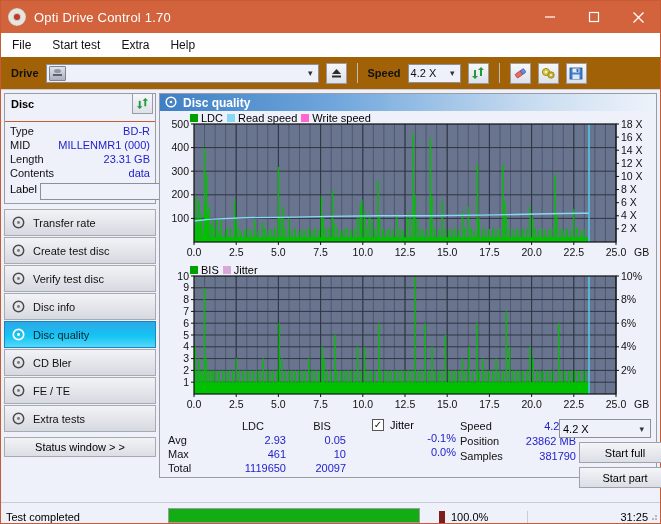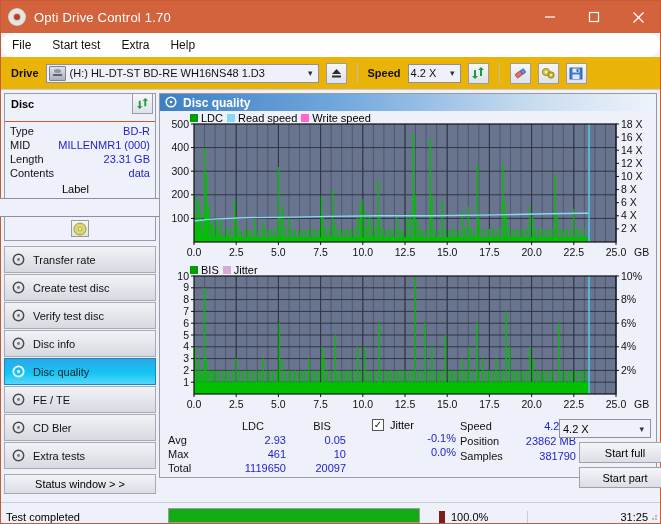--- a/index.html
+++ b/index.html
@@ -30,25 +30,25 @@
   }
   .title-icon::after{
     content:"";position:absolute;left:6px;top:6px;width:6px;height:6px;
     border-radius:50%;background:#c0392b;
   }
   .title-text{color:#fff;font-size:13px;letter-spacing:.2px;}
   .winbtns{position:absolute;right:0;top:0;height:32px;display:flex;}
   .winbtn{width:44px;height:32px;display:flex;align-items:center;justify-content:center;color:#fff;font-size:13px;}
   .winbtn svg{display:block;}
   
-  .menubar{height:24px;background:#ffffff;display:flex;align-items:center;padding-left:9px;gap:17px;border-radius:12px;}
+  .menubar{height:24px;background:#ffffff;display:flex;align-items:center;padding-left:9px;gap:17px;}
   .menuitem{font-size:12px;color:#111;padding:1px 2px;}
   
   .drivebar{
-    height:32px;background:#eab308;display:flex;align-items:center;
+    height:32px;background:#a16207;display:flex;align-items:center;
     padding-left:10px;gap:7px;border-bottom:1px solid #c9cbd8;
   }
   .lbl-bold{font-weight:bold;font-size:11px;color:#111;}
   .combo{
     height:19px;background:#eef0fa;border:1px solid #8e9099;
     display:flex;align-items:center;font-size:11px;color:#111;
     padding:0 2px;box-sizing:border-box;
   }
   .drive-combo{width:273px;}
   .drive-ico{
@@ -73,21 +73,21 @@
   }
   .disc-head{
     height:19px;display:flex;align-items:center;justify-content:space-between;
     padding:0 2px 8px 6px;border-bottom:1px solid #c75b33;background:#eef0fa;
   }
   .disc-head span{font-weight:bold;font-size:11px;}
   .disc-rows{padding:2px 5px 3px 5px;}
   .drow{display:flex;justify-content:space-between;line-height:14px;font-size:11px;}
   .drow .k{color:#111;}
   .drow .v{color:#2222cc;}
-  .labelrow{display:flex;align-items:center;margin-top:3px;gap:3px;flex-direction:column;}
+  .labelrow{display:flex;margin-top:3px;gap:3px;}
   .labelrow .k{width:36px;font-size:11px;}
   .label-input{flex:1;height:17px;background:#eef0fa;border:1px solid #8e9099;box-sizing:border-box;}
   .cdico{
     width:18px;height:17px;border:1px solid #9a9ca4;background:linear-gradient(#f6f7fa,#dfe1ea);
     display:flex;align-items:center;justify-content:center;box-sizing:border-box;
   }
   .navlist{margin-top:5px;}
   .navitem{
     height:27px;margin-bottom:1px;border:1px solid #a8aab2;
     background:linear-gradient(#f2f3f6,#d7d9e1);
@@ -200,21 +200,20 @@
     <div class="menuitem">File</div>
     <div class="menuitem">Start test</div>
     <div class="menuitem">Extra</div>
     <div class="menuitem">Help</div>
   </div>
 
   <div class="drivebar">
     <div class="lbl-bold">Drive</div>
     <div class="combo drive-combo">
       <span class="drive-ico"></span>
-      <span>(H:)  HL-DT-ST BD-RE  WH16NS48 1.D3</span>
       <span class="combo-arrow">▾</span>
     </div>
     <div class="tbtn">
       <svg width="13" height="12" viewBox="0 0 13 12">
           <polygon points="6.5,2 11,7 2,7" fill="#2b2b2b"></polygon>
           <rect x="2" y="8.5" width="9" height="2" fill="#2b2b2b"></rect>
         </svg>
     </div>
     <div class="sep"></div>
     <div class="lbl-bold">Speed</div>
@@ -345,30 +344,30 @@
           </span>
           <span>Disc quality</span>
         </div>
         <div class="navitem">
           <span class="nav-ico">
             <svg width="13" height="13" viewBox="0 0 14 14">
                 <circle cx="7" cy="7" r="5.6" fill="none" stroke="#4a4a4a" stroke-width="1.6"></circle>
                 <circle cx="7" cy="7" r="1.6" fill="#7a7a7a"></circle>
               </svg>
           </span>
-          <span>FE / TE</span>
+          <span>CD Bler</span>
         </div>
         <div class="navitem">
           <span class="nav-ico">
             <svg width="13" height="13" viewBox="0 0 14 14">
                 <circle cx="7" cy="7" r="5.6" fill="none" stroke="#4a4a4a" stroke-width="1.6"></circle>
                 <circle cx="7" cy="7" r="1.6" fill="#7a7a7a"></circle>
               </svg>
           </span>
-          <span>CD Bler</span>
+          <span>FE / TE</span>
         </div>
         <div class="navitem">
           <span class="nav-ico">
             <svg width="13" height="13" viewBox="0 0 14 14">
                 <circle cx="7" cy="7" r="5.6" fill="none" stroke="#4a4a4a" stroke-width="1.6"></circle>
                 <circle cx="7" cy="7" r="1.6" fill="#7a7a7a"></circle>
               </svg>
           </span>
           <span>Extra tests</span>
         </div>

